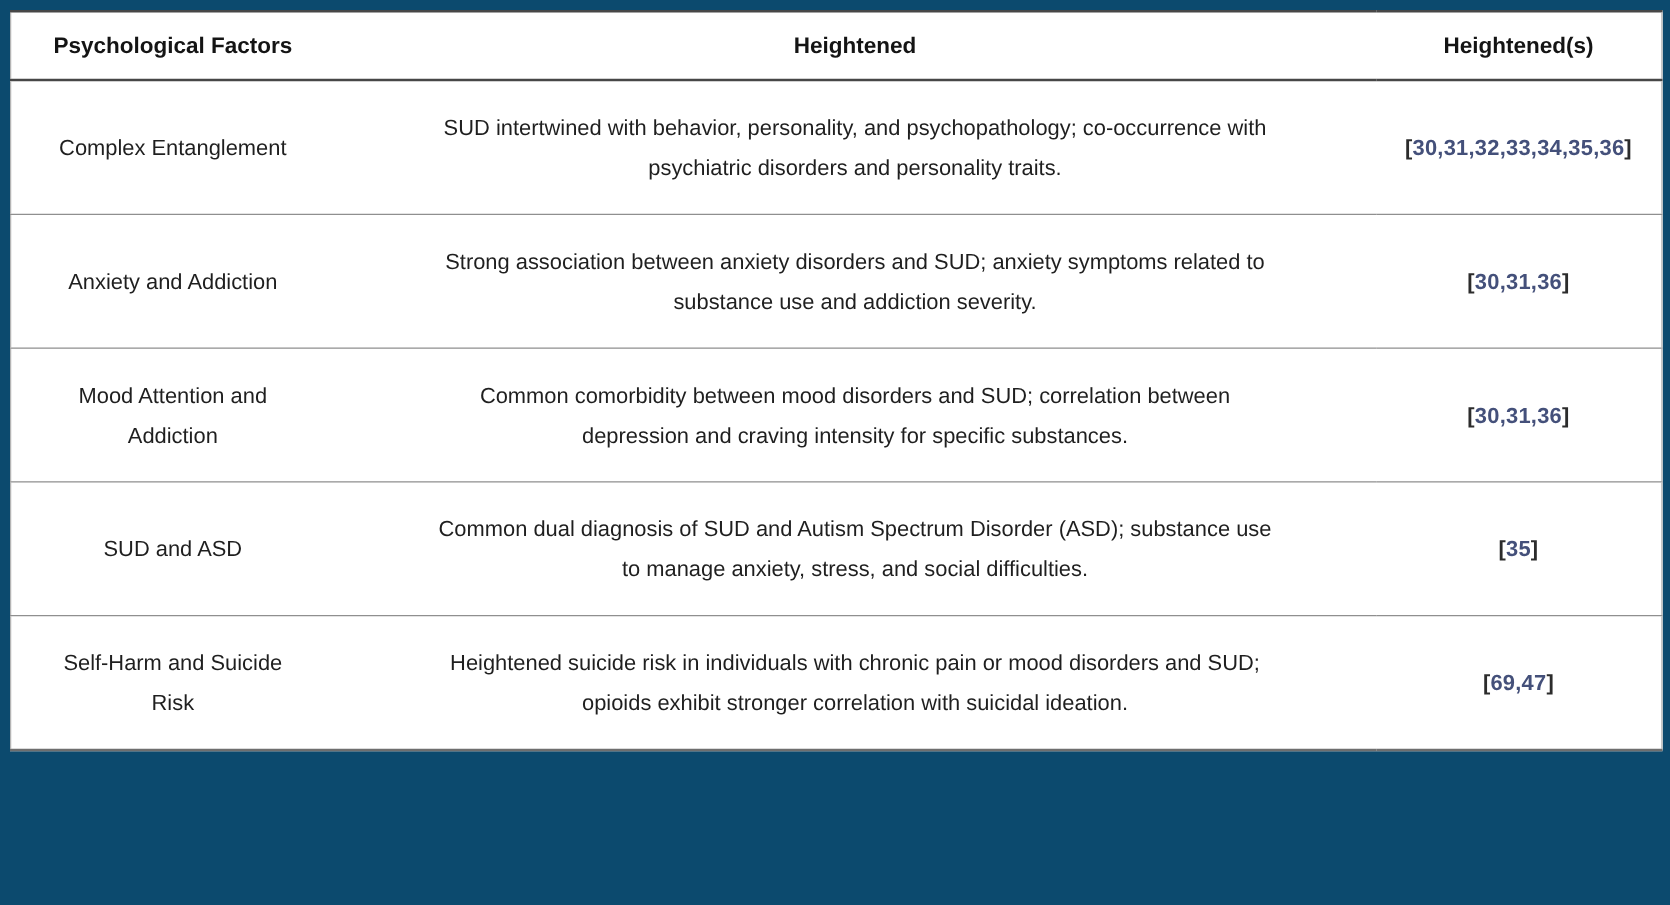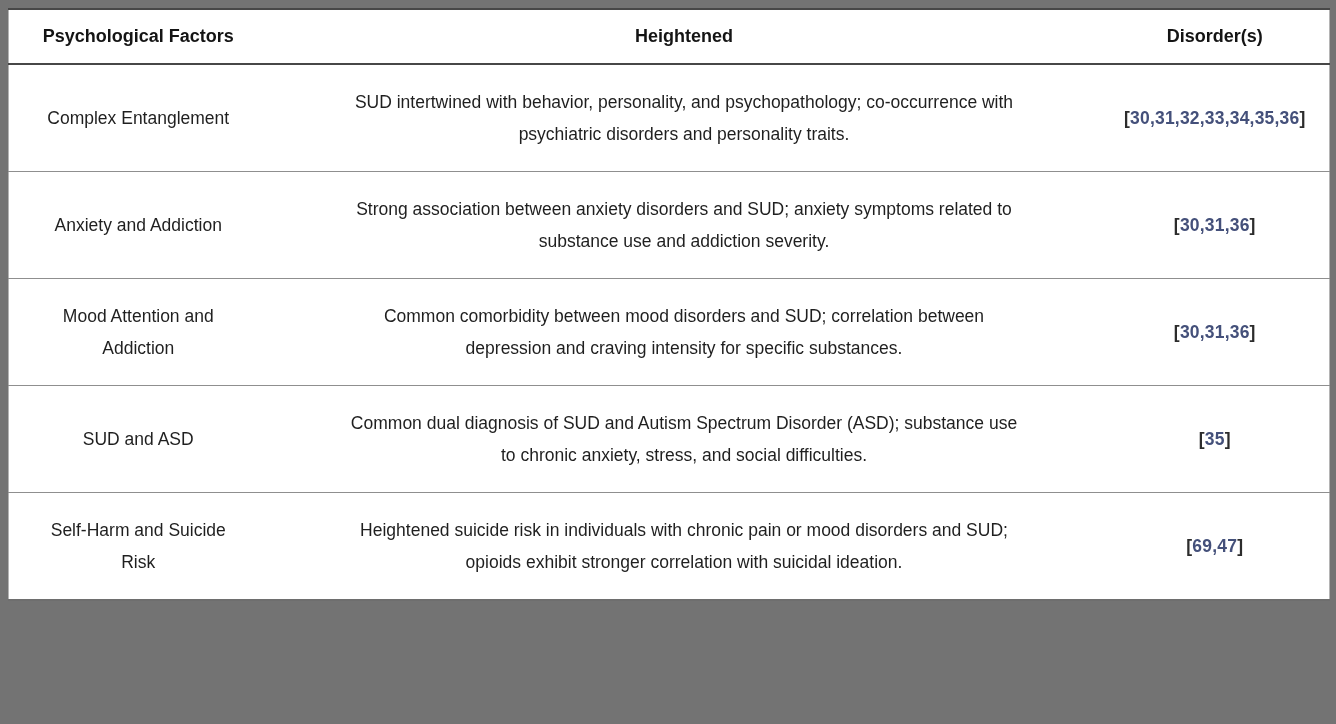--- a/index.html
+++ b/index.html
@@ -6,21 +6,21 @@
     margin: 0;
     padding: 0;
     background: #f6f6f6;
     font-family: "Liberation Sans", "DejaVu Sans", sans-serif;
   }
   .page {
     width: 1336px;
     height: 724px;
     box-sizing: border-box;
     padding: 8px 7px 0 8px;
-    background: #737373;
+    background: #0c4a6e;
     overflow: hidden;
   }
   table.factors-table {
     width: 1321px;
     table-layout: fixed;
     border-collapse: collapse;
     background: #ffffff;
     border-top: 2px solid #474747;
     border-bottom: 2px solid #6e6e6e;
     border-left: 1px solid #b4b4b4;
@@ -77,21 +77,21 @@
   <table class="factors-table">
     <colgroup>
       <col style="width:259px">
       <col style="width:833px">
       <col style="width:229px">
     </colgroup>
     <thead>
       <tr>
         <th>Psychological Factors</th>
         <th>Heightened</th>
-        <th>Disorder(s)</th>
+        <th>Heightened(s)</th>
       </tr>
     </thead>
     <tbody id="table-body">
   <tr>
     <td class="factor">Complex Entanglement</td>
     <td class="desc">SUD intertwined with behavior, personality, and psychopathology; co-occurrence with
 psychiatric disorders and personality traits.</td>
     <td class="refs"><span class="bracket">[</span><span class="refnums">30,31,32,33,34,35,36</span><span class="bracket">]</span></td>
   </tr>
 
@@ -109,21 +109,21 @@
     <td class="desc">Common comorbidity between mood disorders and SUD; correlation between
 depression and craving intensity for specific substances.</td>
     <td class="refs"><span class="bracket">[</span><span class="refnums">30,31,36</span><span class="bracket">]</span></td>
   </tr>
 
 
 
   <tr>
     <td class="factor">SUD and ASD</td>
     <td class="desc">Common dual diagnosis of SUD and Autism Spectrum Disorder (ASD); substance use
-to chronic anxiety, stress, and social difficulties.</td>
+to manage anxiety, stress, and social difficulties.</td>
     <td class="refs"><span class="bracket">[</span><span class="refnums">35</span><span class="bracket">]</span></td>
   </tr>
 
   <tr>
     <td class="factor">Self-Harm and Suicide
 Risk</td>
     <td class="desc">Heightened suicide risk in individuals with chronic pain or mood disorders and SUD;
 opioids exhibit stronger correlation with suicidal ideation.</td>
     <td class="refs"><span class="bracket">[</span><span class="refnums">69,47</span><span class="bracket">]</span></td>
   </tr>

